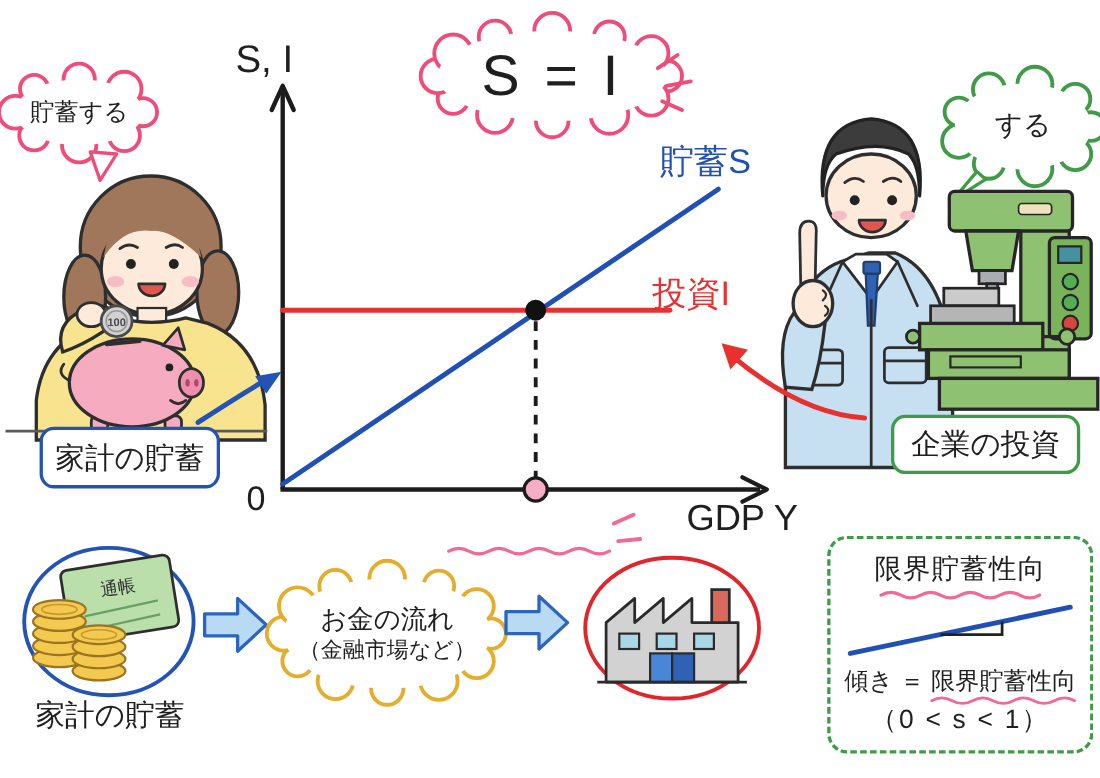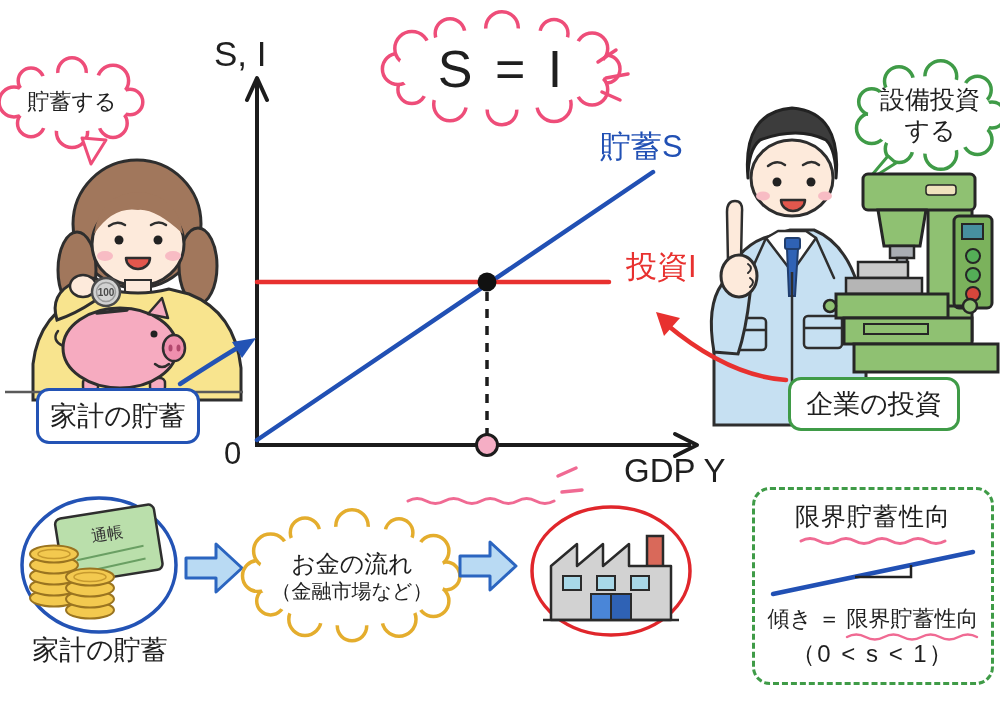--- a/index.html
+++ b/index.html
@@ -5,21 +5,21 @@
   html,body{margin:0;padding:0;background:#fff;}
   .canvas{position:relative;width:1000px;height:707px;background:#ffffff;overflow:hidden;
           font-family:Liberation Sans, sans-serif;color:#1f1f1f;}
   .abs{position:absolute;}
   svg{overflow:visible;display:block;}
   .txt{white-space:nowrap;font-weight:500;color:#1f1f1f;}
   .center{display:flex;align-items:center;justify-content:center;text-align:center;}
   .label-box{position:absolute;background:#fff;border-radius:13px;display:flex;
              align-items:center;justify-content:center;font-size:27px;font-weight:500;}
   .blue-box{border:3.5px solid #2353b5;}
-  .green-box{border:3.5px solid #3f9b47;}
+  .green-box{border:3.5px solid #3f9b47;margin-left:22px;}
   .cloud-text{position:absolute;inset:0;display:flex;flex-direction:column;
               align-items:center;justify-content:center;text-align:center;line-height:1.25;}
   .mps-box{position:absolute;left:752px;top:487px;width:236px;height:192px;
            border:3px dashed #3f9b47;border-radius:18px;background:#fff;}
 </style>
 </head>
 <body>
 
 <div class="canvas">
 
@@ -39,21 +39,21 @@
     <line x1="302" y1="264" x2="302" y2="408" stroke="#1c1c1c" stroke-width="3.5" stroke-dasharray="9 8"></line>
 
     <circle cx="302" cy="254" r="9.5" fill="#111111"></circle>
     <circle cx="302" cy="417" r="10.5" fill="#f5aec5" stroke="#1c1c1c" stroke-width="3"></circle>
   </svg>
 
   <div class="abs txt" style="left:214px;top:34px;font-size:35px">S, I</div>
   <div class="abs txt" style="left:224px;top:436px;font-size:31px">0</div>
   <div class="abs txt" style="left:624px;top:452px;font-size:33px">GDP Y</div>
   <div class="abs txt" style="left:600px;top:126px;font-size:31px;color:#2150b4">貯蓄S</div>
-  <div class="abs txt" style="left:626px;top:246px;font-size:31px;color:#e8312f">投資I</div>
+  <div class="abs txt" style="left:593px;top:246px;font-size:31px;color:#e8312f">投資I</div>
   <svg class="abs" style="left:406px;top:490px" width="150" height="14" viewBox="0 0 150 14">
       <path d="M 2 11 q 9.125 -5 18.25 0 q 9.125 5 18.25 0 q 9.125 -5 18.25 0 q 9.125 5 18.25 0 q 9.125 -5 18.25 0 q 9.125 5 18.25 0 q 9.125 -5 18.25 0 q 9.125 5 18.25 0" fill="none" stroke="#f06a93" stroke-width="3" stroke-linecap="round"></path>
     </svg>
   <svg class="abs" style="left:552px;top:464px" width="34" height="36">
     <line x1="6" y1="12" x2="24" y2="4" stroke="#f06a93" stroke-width="3.5" stroke-linecap="round"></line>
     <line x1="10" y1="28" x2="30" y2="26" stroke="#f06a93" stroke-width="3.5" stroke-linecap="round"></line>
   </svg>
 
   <div class="abs" style="left:386px;top:16px;width:232px;height:106px">
     <svg width="232" height="106" viewBox="0 0 232 106">
@@ -159,21 +159,20 @@
         <circle cx="84.8" cy="89.4" r="15.9" fill="#fff" stroke="#3f9b47" stroke-width="3.5"></circle>
         <circle cx="43.0" cy="84.8" r="13.7" fill="#fff" stroke="#3f9b47" stroke-width="3.5"></circle>
         <circle cx="15.7" cy="64.3" r="15.2" fill="#fff" stroke="#3f9b47" stroke-width="3.5"></circle>
         <circle cx="15.7" cy="37.7" r="13.0" fill="#fff" stroke="#3f9b47" stroke-width="3.5"></circle>
         <circle cx="43.0" cy="17.2" r="14.5" fill="#fff" stroke="#3f9b47" stroke-width="3.5"></circle>
         <circle cx="84.8" cy="12.6" r="15.9" fill="#fff" stroke="#3f9b47" stroke-width="3.5"></circle>
         <circle cx="121.5" cy="25.9" r="13.7" fill="#fff" stroke="#3f9b47" stroke-width="3.5"></circle>
         <ellipse cx="74" cy="51" rx="62" ry="39" fill="#fff"></ellipse>
       </svg>
     <div class="cloud-text txt" style="font-size:25px">
-      <div>設備投資</div>
       <div>する</div>
     </div>
   </div>
   <svg class="abs" style="left:864px;top:156px" width="34" height="28">
     <polygon points="24,0 2,26 32,7" fill="#fff" stroke="#3f9b47" stroke-width="3" stroke-linejoin="round"></polygon>
   </svg>
 
   <svg class="abs" style="left:700px;top:90px" width="185" height="335" viewBox="0 0 185 335">
 
     <path d="M 14 335 L 14 242 Q 20 165 64 148 L 90 140 L 114 140 Q 158 158 166 238 L 166 335 Z" fill="#c6e0f2" stroke="#2e2e2e" stroke-width="3"></path>

